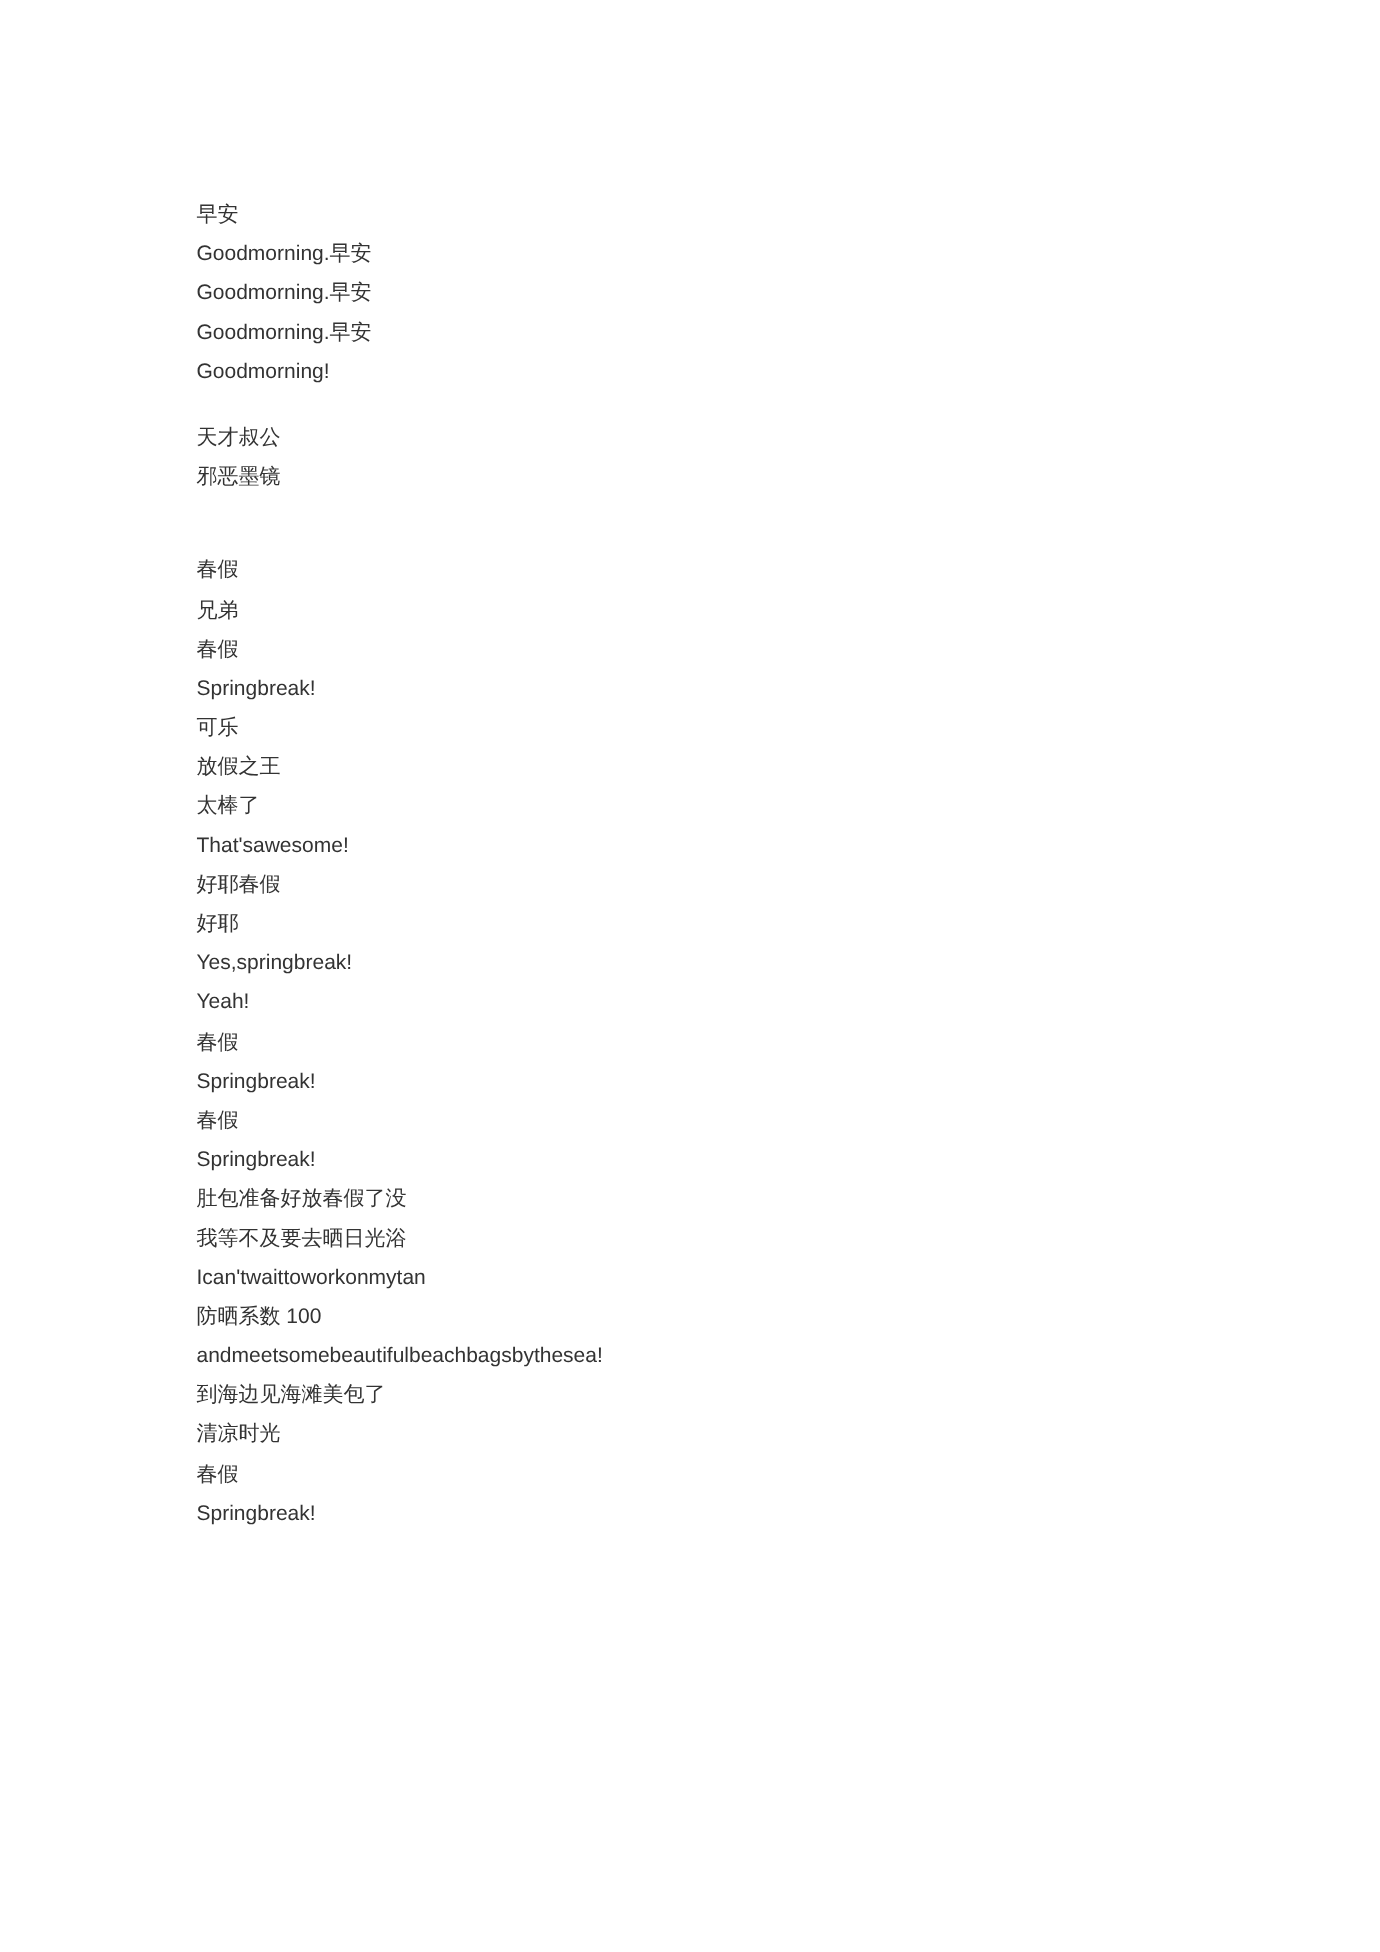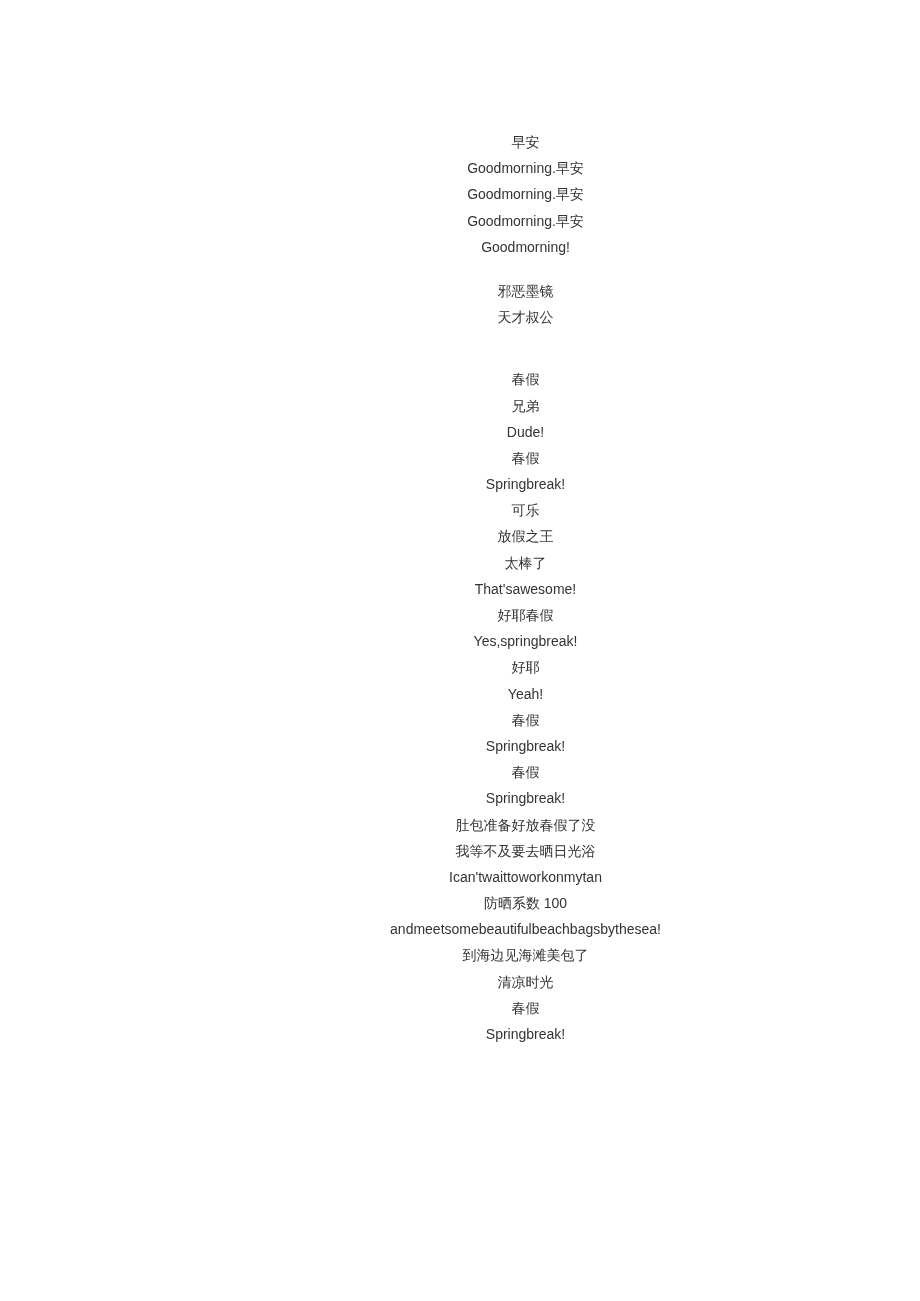--- a/index.html
+++ b/index.html
@@ -15,21 +15,20 @@
       width: 920px;
       min-height: 1301px;
     }
     .content {
       padding: 130px 0 0 131px;
       line-height: 1.8;
     }
     .text-line {
       display: block;
       margin-bottom: 1px;
-      text-align: center;
     }
     .spacer {
       height: 18px;
     }
   </style>
 </head>
 <body>
 
 <div class="content">
 
@@ -38,40 +37,39 @@
     <span class="text-line">早安</span>
     <span class="text-line">Goodmorning.早安</span>
     <span class="text-line">Goodmorning.早安</span>
     <span class="text-line">Goodmorning.早安</span>
     <span class="text-line">Goodmorning!</span>
   </div>
 
   <div class="spacer"></div>
 
   <div>
+    <span class="text-line">天才叔公</span>
     <span class="text-line">邪恶墨镜</span>
-    <span class="text-line">天才叔公</span>
   </div>
 
   <div class="spacer"></div>
   <div class="spacer"></div>
 
   <div>
     <span class="text-line">春假</span>
     <span class="text-line">兄弟</span>
-    <span class="text-line">Dude!</span>
     <span class="text-line">春假</span>
     <span class="text-line">Springbreak!</span>
     <span class="text-line">可乐</span>
     <span class="text-line">放假之王</span>
     <span class="text-line">太棒了</span>
     <span class="text-line">That'sawesome!</span>
     <span class="text-line">好耶春假</span>
+    <span class="text-line">好耶</span>
     <span class="text-line">Yes,springbreak!</span>
-    <span class="text-line">好耶</span>
     <span class="text-line">Yeah!</span>
     <span class="text-line">春假</span>
     <span class="text-line">Springbreak!</span>
     <span class="text-line">春假</span>
     <span class="text-line">Springbreak!</span>
     <span class="text-line">肚包准备好放春假了没</span>
     <span class="text-line">我等不及要去晒日光浴</span>
     <span class="text-line">Ican'twaittoworkonmytan</span>
     <span class="text-line">防晒系数 100</span>
     <span class="text-line">andmeetsomebeautifulbeachbagsbythesea!</span>

